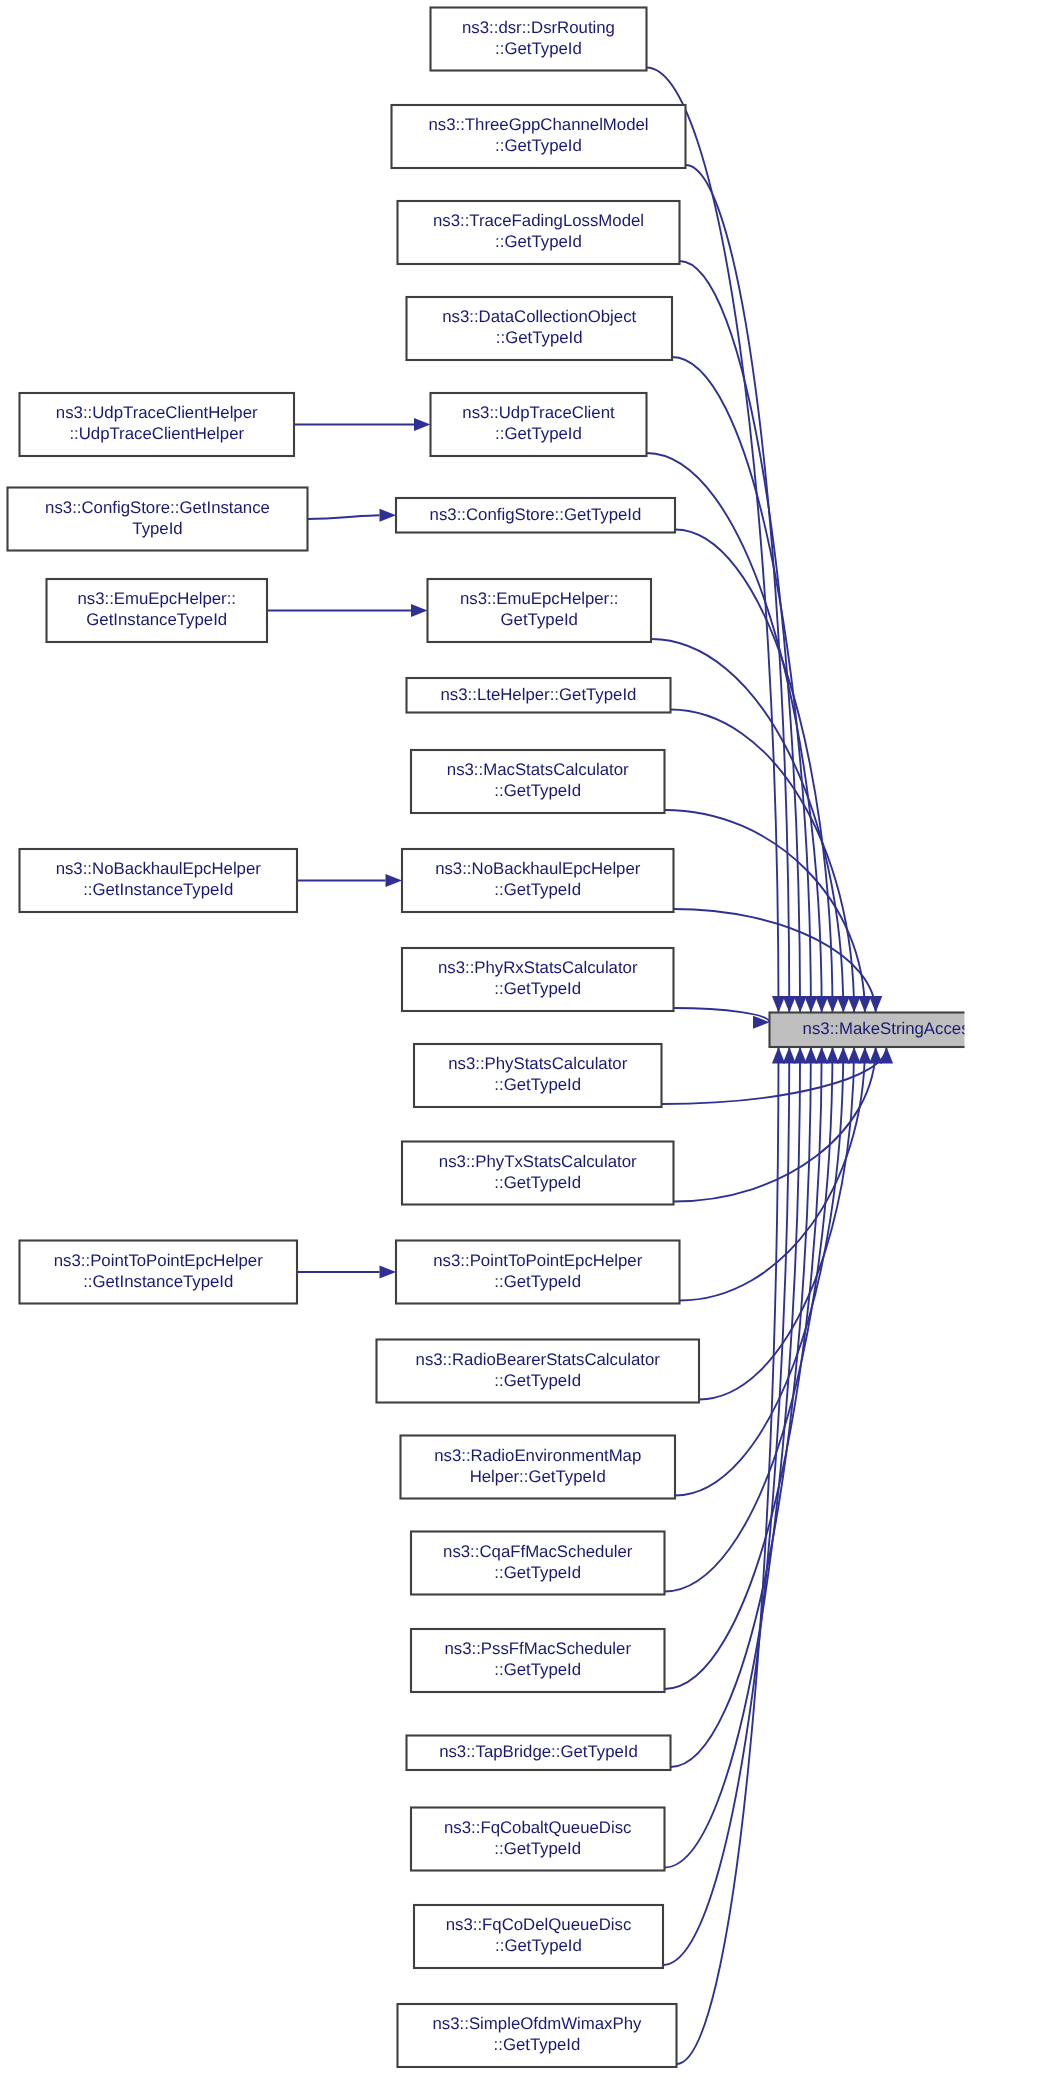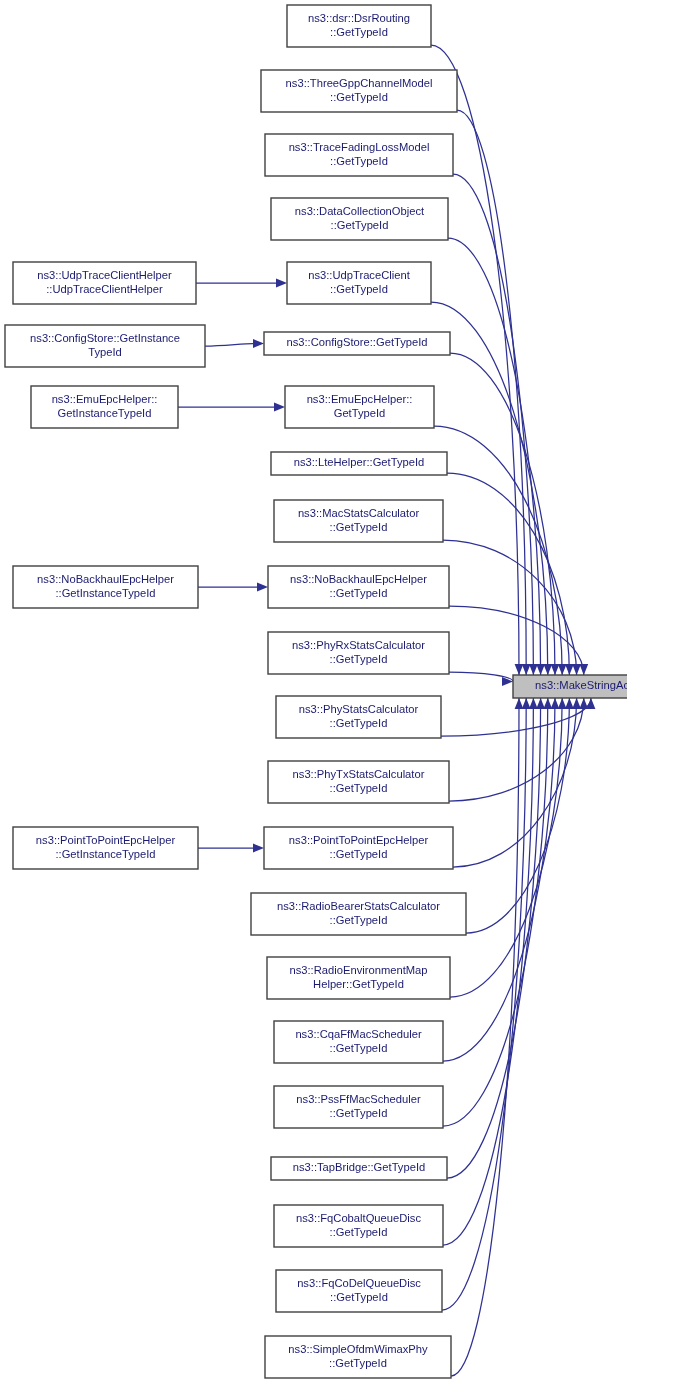--- a/index.html
+++ b/index.html
@@ -7,20 +7,21 @@
     padding: 0;
     background: #ffffff;
   }
   #canvas {
     position: relative;
     width: 627px;
     height: 1384px;
     background: #ffffff;
     overflow: hidden;
     font-family: "Liberation Sans", sans-serif;
+    padding-left: 16px;
   }
   #graph-svg {
     position: absolute;
     top: 0;
     left: 0;
     width: 691px;
     height: 1384px;
   }
   .node-box {
     fill: #ffffff;

